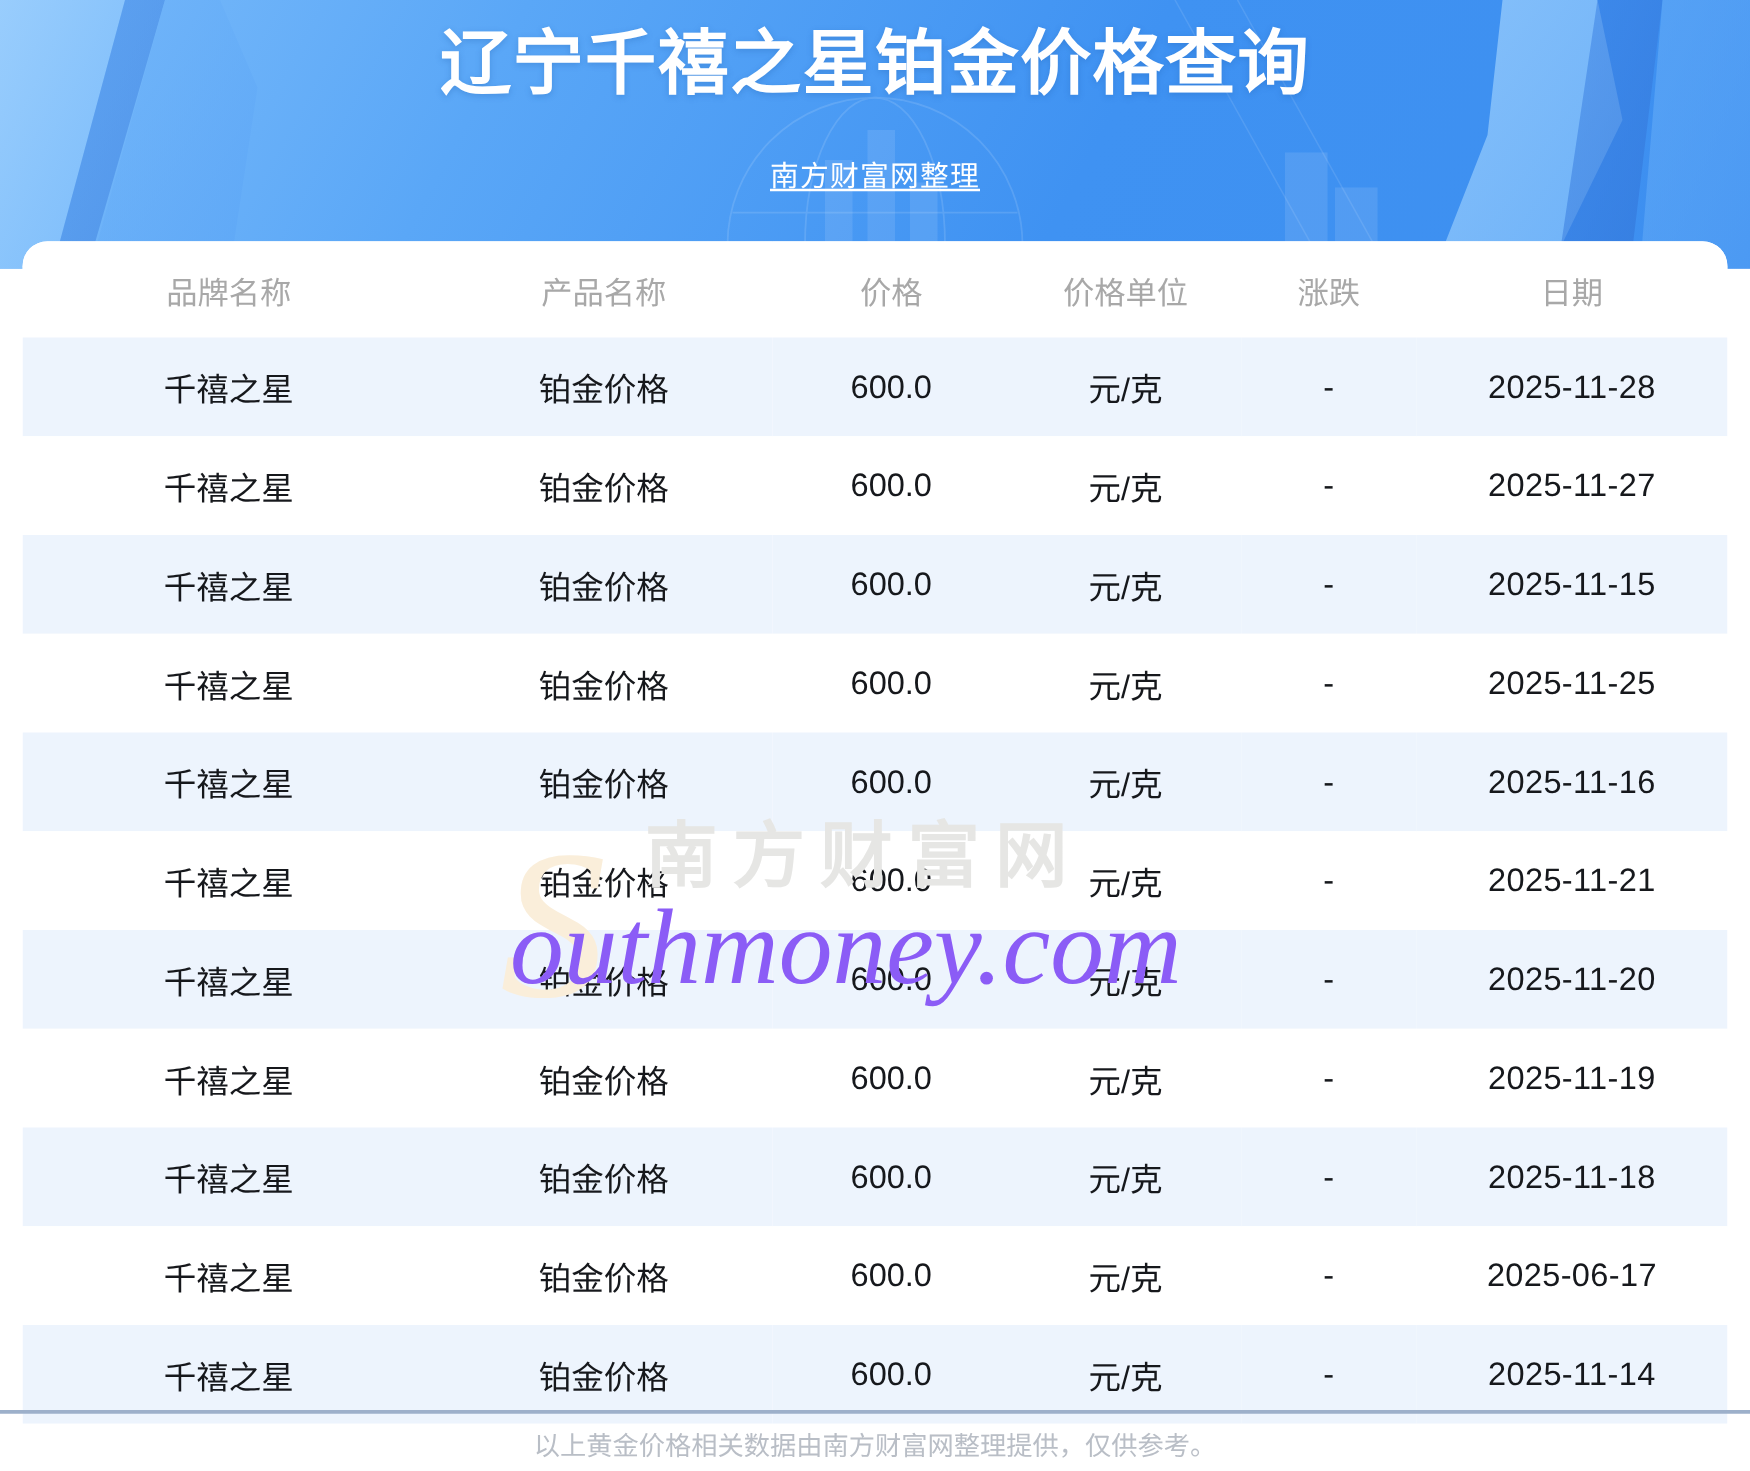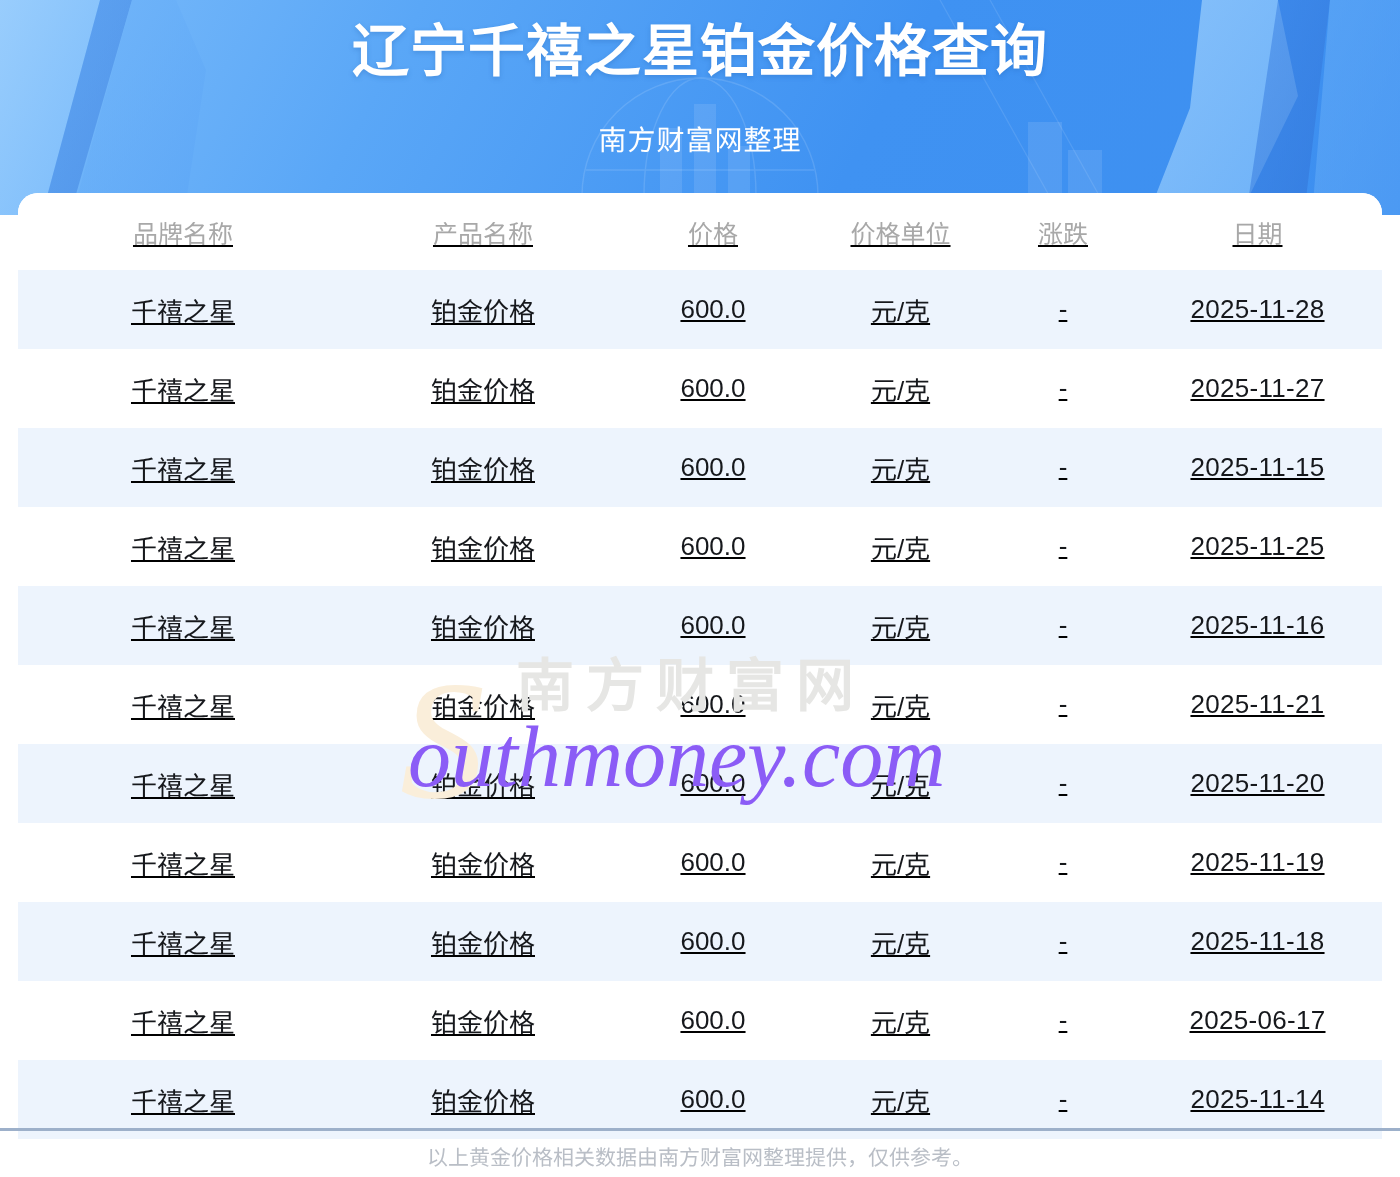--- a/index.html
+++ b/index.html
@@ -45,37 +45,37 @@
     letter-spacing: 1px;
     text-shadow: 0 2px 5px rgba(30,90,170,0.28);
     white-space: nowrap;
   }
 
   .banner-subtitle {
     position: absolute;
     left: 0; top: 124px;
     width: 1400px;
     text-align: center;
-    font-size: 28px;
+    font-size: 23px;
     line-height: 34px;
     color: #ffffff;
     letter-spacing: 1px;
     white-space: nowrap;
+    text-decoration: underline;
   }
 
   
   .card {
     position: absolute;
     left: 18px;
     top: 193px;
     width: 1364px;
     background: #ffffff;
     border-radius: 20px 20px 0 0;
     overflow: hidden;
-    text-decoration: underline;
   }
 
   .tbl {
     width: 1364px;
     border-collapse: collapse;
     table-layout: fixed;
   }
 
   .tbl col.c-brand   { width: 330px; }
   .tbl col.c-product { width: 270px; }

